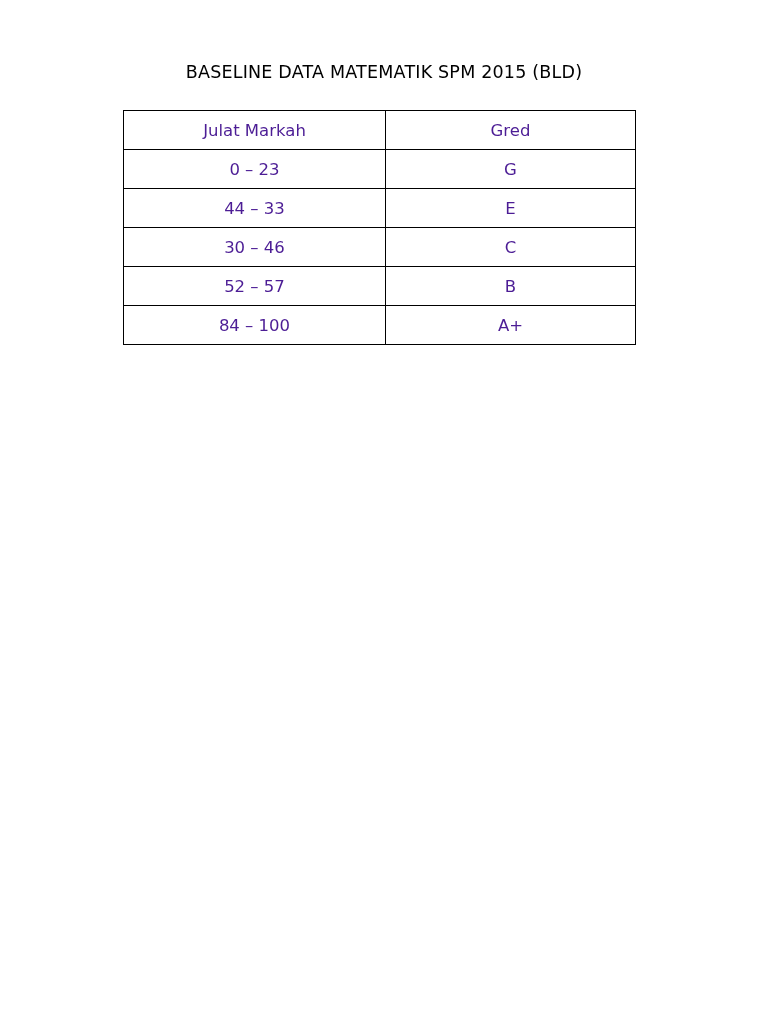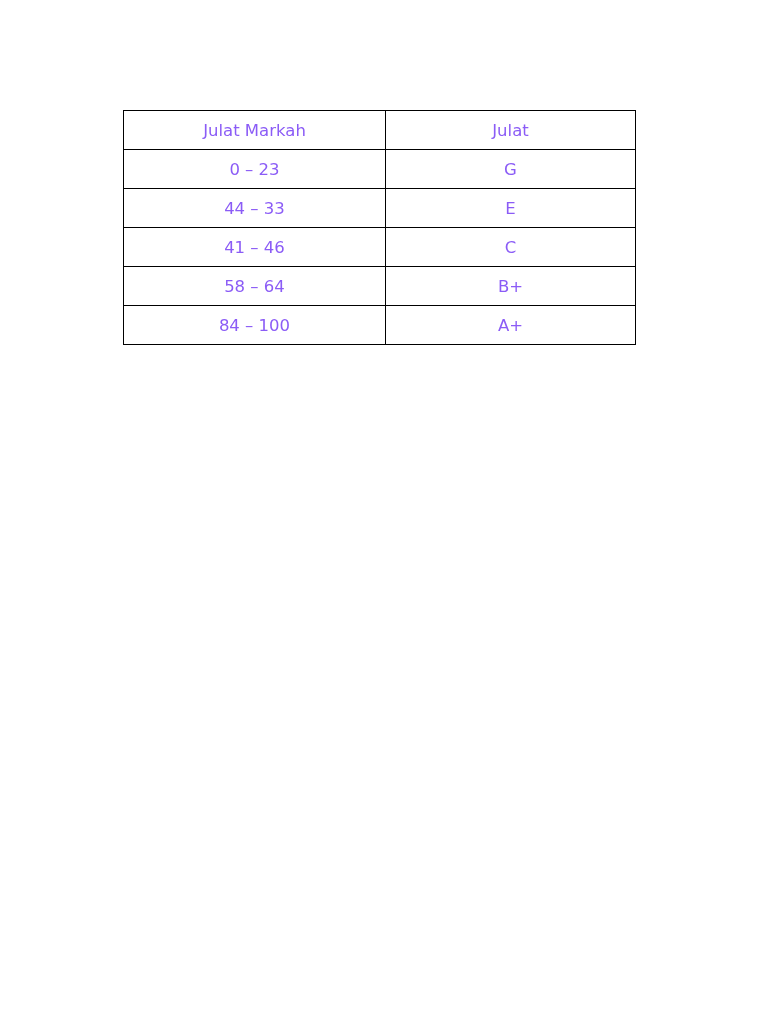--- a/index.html
+++ b/index.html
@@ -41,55 +41,56 @@
     border-collapse: collapse;
     table-layout: fixed;
   }
   .grade-table td {
     border: 1px solid #000000;
     height: 38px;
     text-align: center;
     vertical-align: middle;
     font-size: 16.5px;
     padding: 0;
-    color: #8b5cf6;
+    color: #4c1d95;
   }
   .col-range { width: 261px; }
   .col-grade { width: 249px; }
   .header-row td {
     font-size: 16.5px;
   }
 </style>
 </head>
 <body>
 
 <div class="page">
 
+  <div class="doc-title">BASELINE DATA MATEMATIK SPM 2015 (BLD)</div>
 
   <table class="grade-table">
     <tbody>
       <tr class="header-row">
         <td class="col-range">Julat Markah</td>
-        <td class="col-grade">Julat</td>
+        <td class="col-grade">Gred</td>
       </tr>
       <tr>
         <td class="col-range">0 – 23</td>
         <td class="col-grade">G</td>
       </tr>
       <tr>
         <td class="col-range">44 – 33</td>
         <td class="col-grade">E</td>
       </tr>
       <tr>
-        <td class="col-range">41 – 46</td>
+        <td class="col-range">30 – 46</td>
         <td class="col-grade">C</td>
       </tr>
       <tr>
-        <td class="col-range">58 – 64</td>
-        <td class="col-grade">B+</td>
+        <td class="col-range">52 – 57</td>
+        <td class="col-grade">B</td>
       </tr>
       <tr>
         <td class="col-range">84 – 100</td>
         <td class="col-grade">A+</td>
       </tr>
     </tbody>
   </table>
 
 </div>
 

